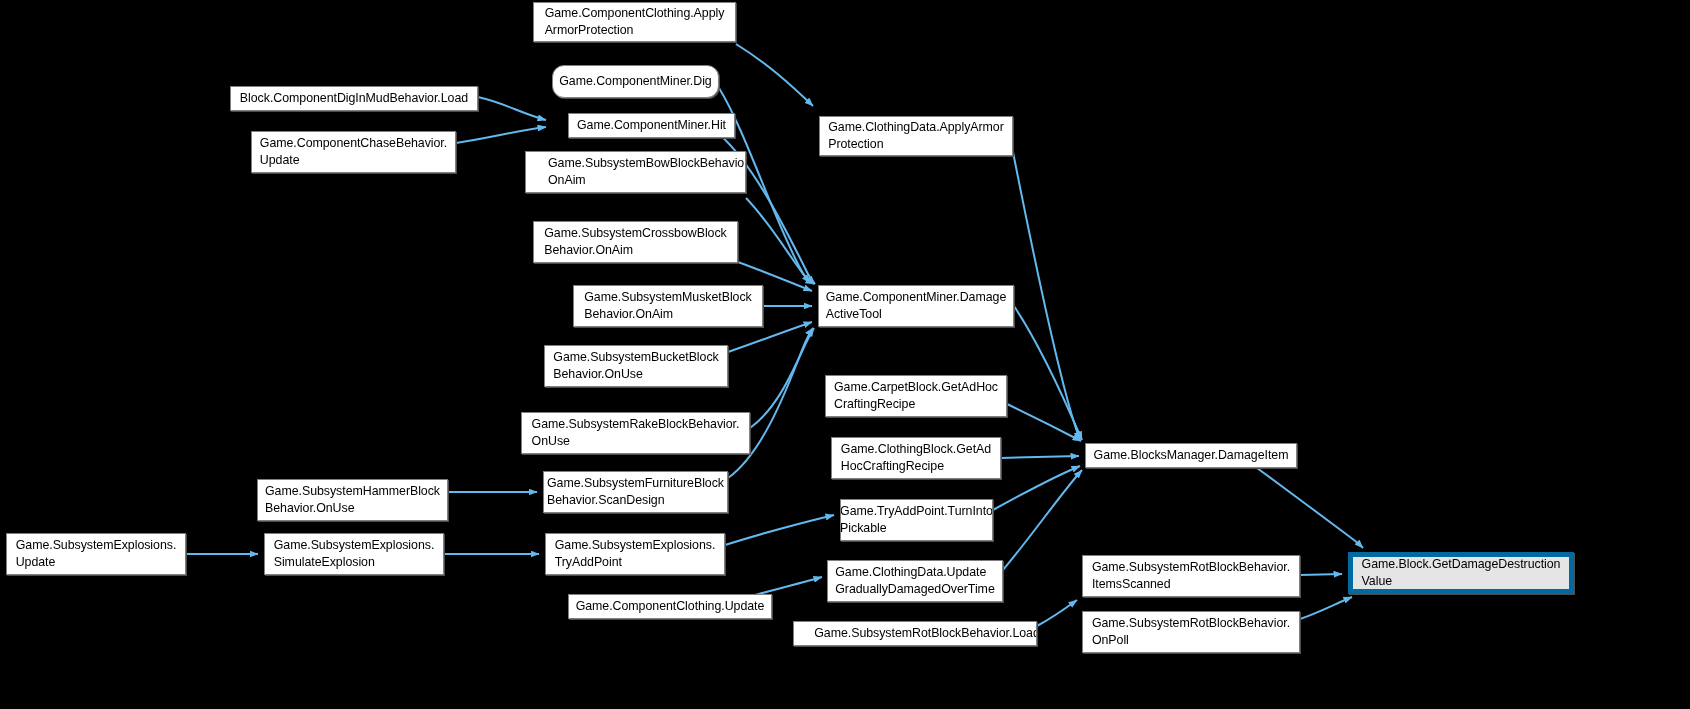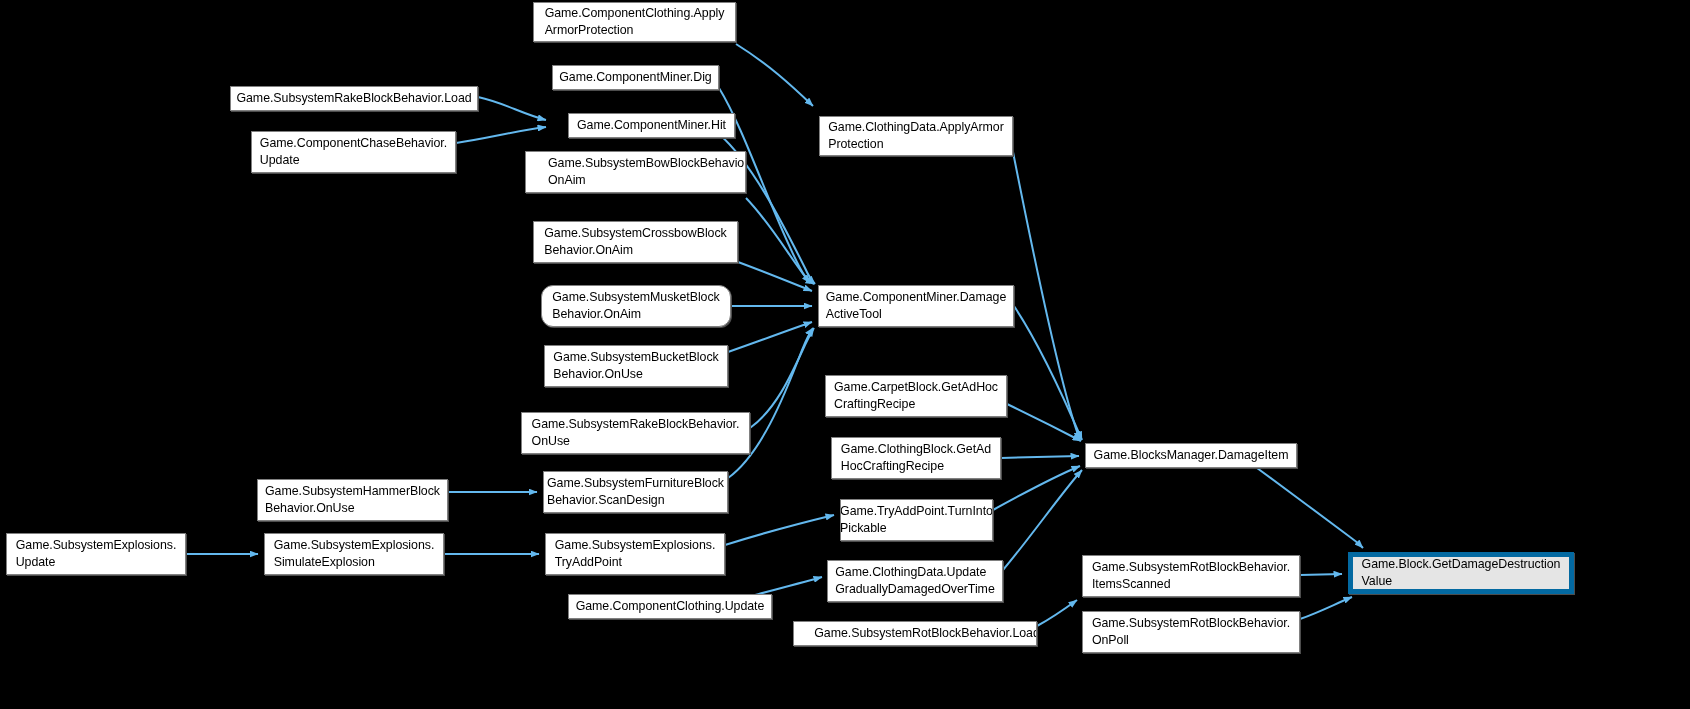--- a/index.html
+++ b/index.html
@@ -79,32 +79,32 @@
         <path d="M1003,570 C1030,538 1063,491 1082,470" stroke="#63b8ee" stroke-width="2" fill="none" marker-end="url(#arrowhead)"></path>
         <path d="M1037,626 C1052,618 1066,608 1077,600" stroke="#63b8ee" stroke-width="2" fill="none" marker-end="url(#arrowhead)"></path>
         <path d="M1257,468 C1283,487 1322,516 1350,537 C1356,541 1360,545 1363,548" stroke="#63b8ee" stroke-width="2" fill="none" marker-end="url(#arrowhead)"></path>
         <path d="M1300,575 L1342,574" stroke="#63b8ee" stroke-width="2" fill="none" marker-end="url(#arrowhead)"></path>
         <path d="M1300,619 C1320,612 1335,604 1352,597" stroke="#63b8ee" stroke-width="2" fill="none" marker-end="url(#arrowhead)"></path>
       </g>
   </svg>
   <div id="node-group">
       <div class="node" style="left: 533px; top: 2px; width: 203px; height: 40px;">Game.ComponentClothing.Apply
 ArmorProtection</div>
-      <div class="node" style="left: 230px; top: 86px; width: 248px; height: 25px;">Game.SubsystemRakeBlockBehavior.Load</div>
-      <div class="node" style="left: 552px; top: 65px; width: 167px; height: 25px;">Game.ComponentMiner.Dig</div>
+      <div class="node" style="left: 230px; top: 86px; width: 248px; height: 25px;">Block.ComponentDigInMudBehavior.Load</div>
+      <div class="node" style="left: 552px; top: 65px; width: 167px; height: 33px; border-radius: 12px;">Game.ComponentMiner.Dig</div>
       <div class="node" style="left: 552px; top: 113px; width: 167px; height: 25px; margin-left: 16px;">Game.ComponentMiner.Hit</div>
       <div class="node" style="left: 251px; top: 131px; width: 205px; height: 42px;">Game.ComponentChaseBehavior.
 Update</div>
       <div class="node" style="left: 819px; top: 116px; width: 194px; height: 40px;">Game.ClothingData.ApplyArmor
 Protection</div>
       <div class="node" style="left: 525px; top: 151px; width: 221px; height: 42px; padding-left: 28px;">Game.SubsystemBowBlockBehavior.
 OnAim</div>
       <div class="node" style="left: 533px; top: 221px; width: 205px; height: 42px;">Game.SubsystemCrossbowBlock
 Behavior.OnAim</div>
-      <div class="node" style="left: 541px; top: 285px; width: 190px; height: 42px; border-radius: 12px;">Game.SubsystemMusketBlock
+      <div class="node" style="left: 573px; top: 285px; width: 190px; height: 42px;">Game.SubsystemMusketBlock
 Behavior.OnAim</div>
       <div class="node" style="left: 818px; top: 285px; width: 196px; height: 42px;">Game.ComponentMiner.Damage
 ActiveTool</div>
       <div class="node" style="left: 544px; top: 345px; width: 184px; height: 42px;">Game.SubsystemBucketBlock
 Behavior.OnUse</div>
       <div class="node" style="left: 825px; top: 375px; width: 182px; height: 42px;">Game.CarpetBlock.GetAdHoc
 CraftingRecipe</div>
       <div class="node" style="left: 521px; top: 412px; width: 229px; height: 42px;">Game.SubsystemRakeBlockBehavior.
 OnUse</div>
       <div class="node" style="left: 831px; top: 437px; width: 170px; height: 42px;">Game.ClothingBlock.GetAd

